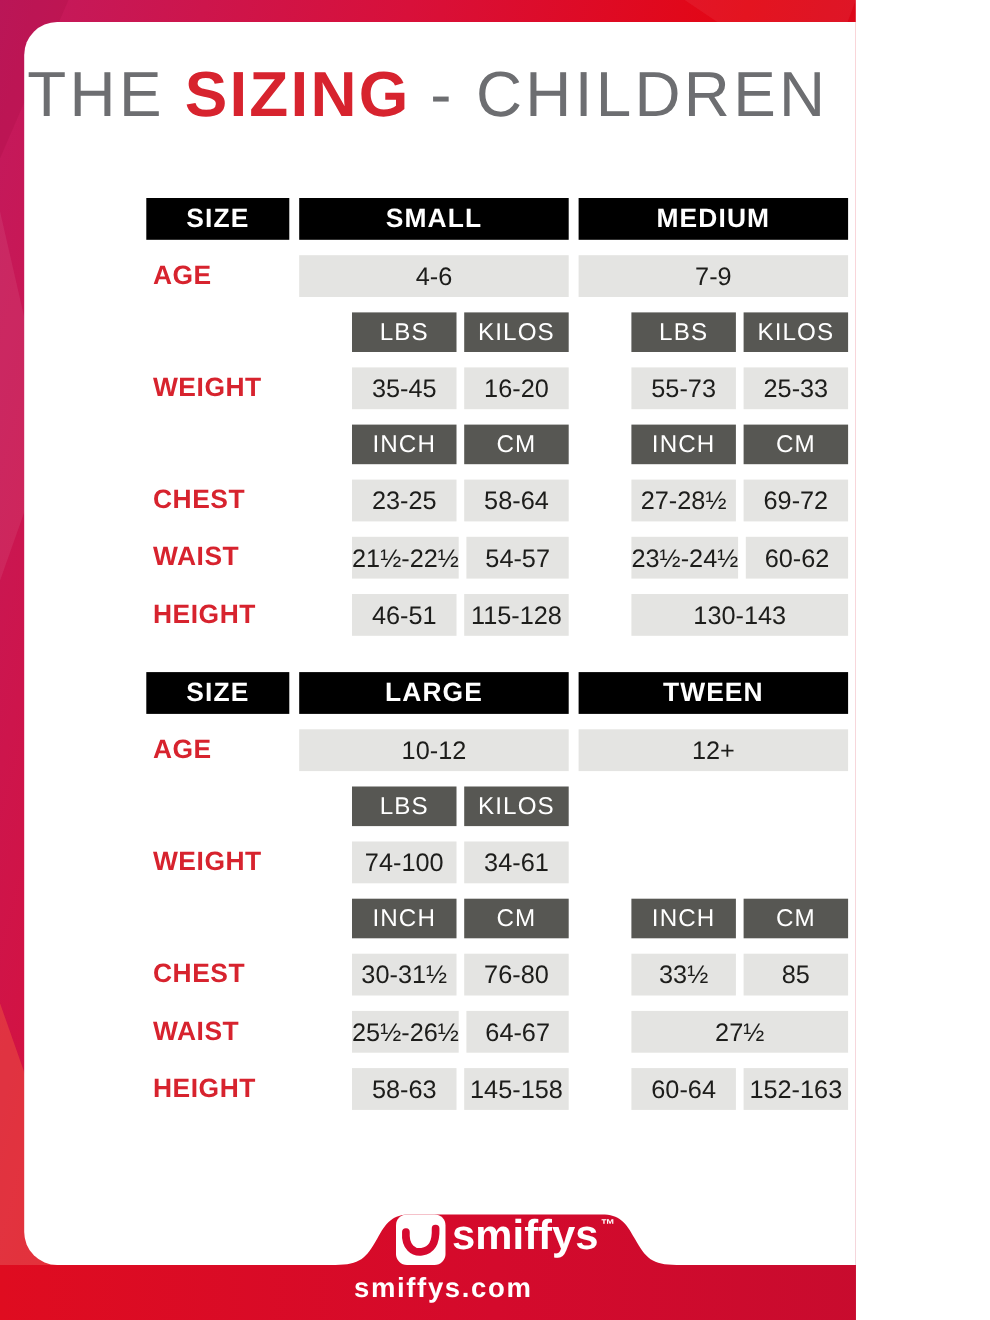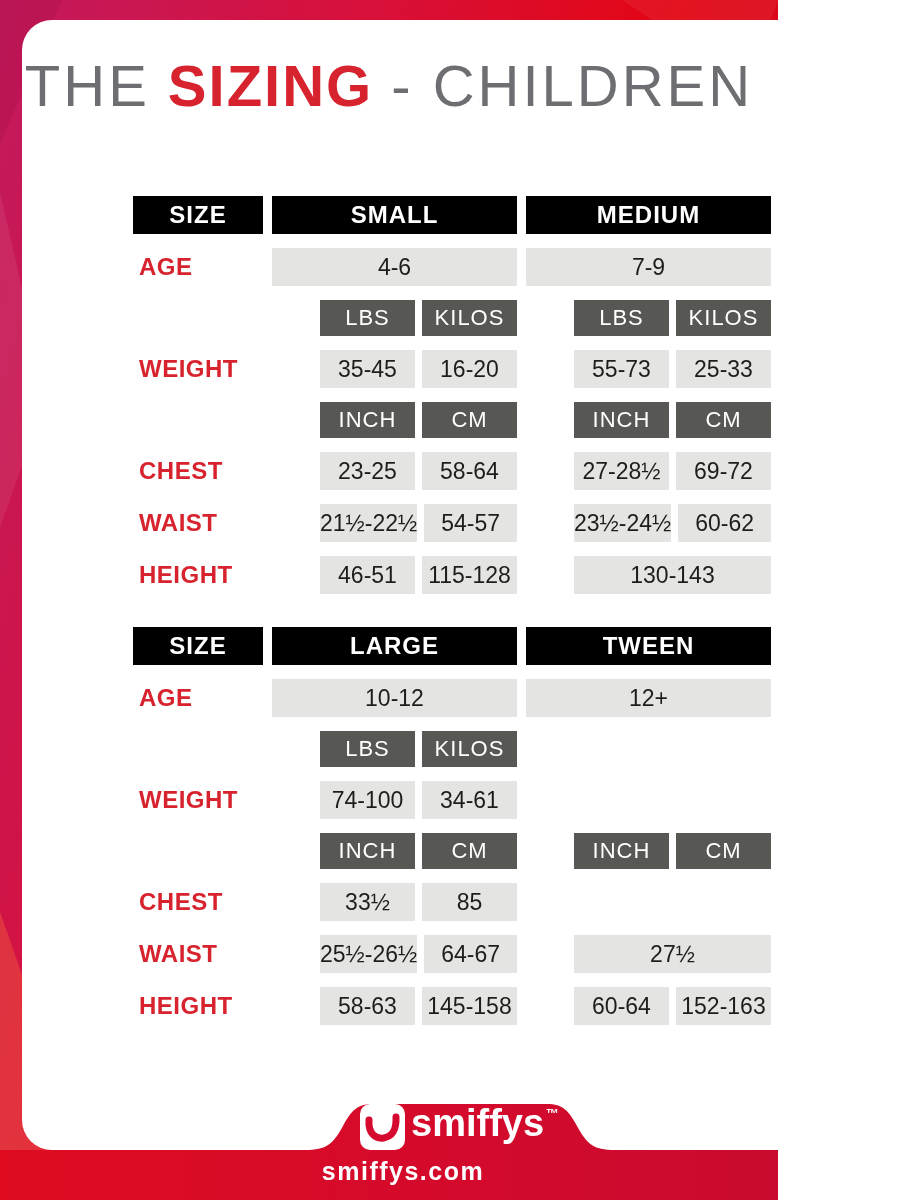--- a/index.html
+++ b/index.html
@@ -20,21 +20,21 @@
     background:#ffffff;border-radius:30px;
   }
 
   .title{
     position:absolute;top:52px;left:0;right:0;margin:0;
     display:flex;justify-content:center;align-items:baseline;gap:18px;
     font-size:58px;font-weight:400;color:#6d6e71;letter-spacing:3px;white-space:nowrap;
   }
   .title .hl{color:#d7232e;font-weight:800;letter-spacing:2px;}
 
-  .sizing-table{position:absolute;left:133px;width:638px;margin-top:16px;}
+  .sizing-table{position:absolute;left:133px;width:638px;}
   .t1{top:180px;}
   .t2{top:611px;}
   .row{
     display:grid;grid-template-columns:130px 245px 245px;column-gap:9px;
     height:38px;margin-bottom:14px;
   }
   .row.unit-row{height:36px;}
   .hdr{
     background:#000000;color:#ffffff;font-weight:700;font-size:24px;letter-spacing:1px;
     display:flex;align-items:center;justify-content:center;
@@ -200,20 +200,24 @@
         <div class="unit">INCH</div>
         <div class="unit">CM</div>
       </div>
       <div class="pair">
         <div class="unit">INCH</div>
         <div class="unit">CM</div>
       </div>
     </div>
     <div class="row">
       <div class="lbl">CHEST</div>
+      <div class="pair">
+        <div class="cell">30-31½</div>
+        <div class="cell">76-80</div>
+      </div>
       <div class="pair">
         <div class="cell">33½</div>
         <div class="cell">85</div>
       </div>
     </div>
     <div class="row">
       <div class="lbl">WAIST</div>
       <div class="pair">
         <div class="cell">25½-26½</div>
         <div class="cell">64-67</div>

